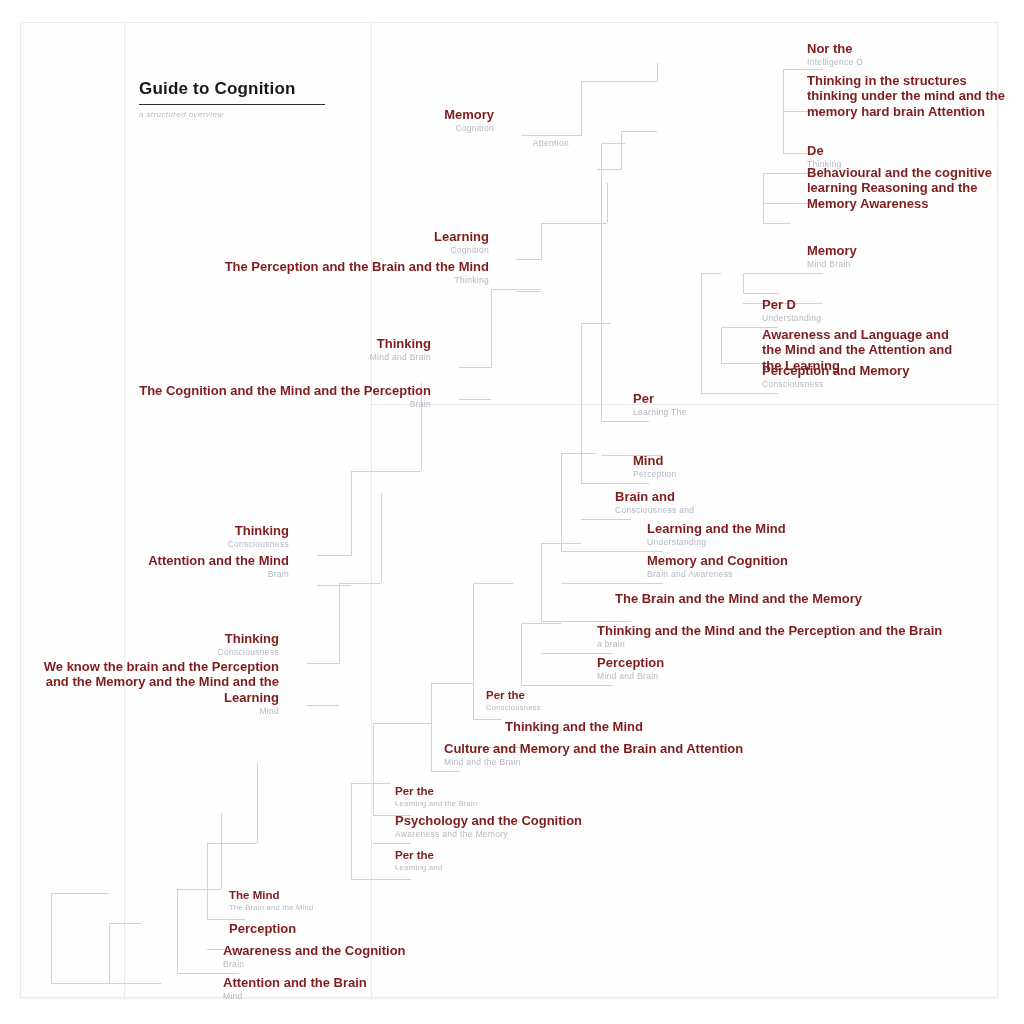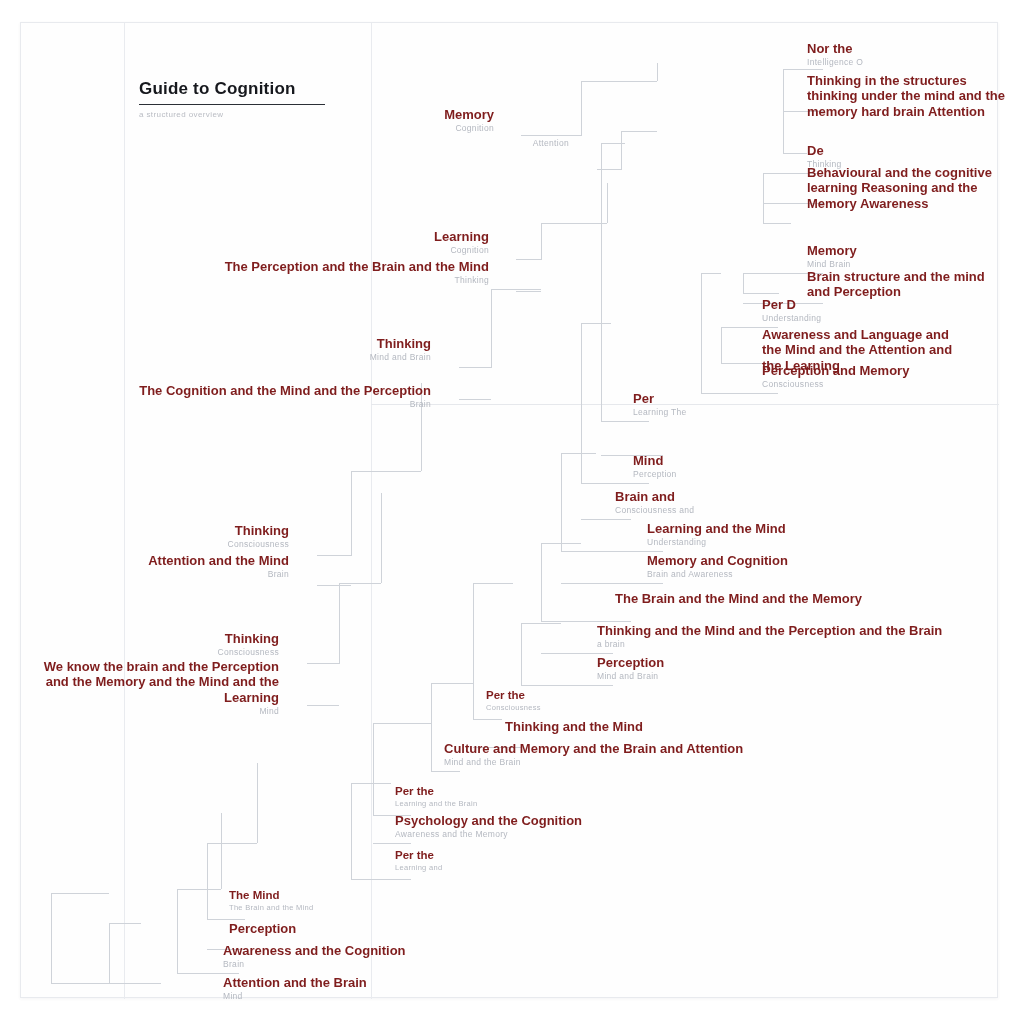--- a/index.html
+++ b/index.html
@@ -73,20 +73,21 @@
     margin-top: 5px;
     width: 186px;
     height: 1px;
     background: #2b2f36;
   }
   #title-sub {
     margin-top: 5px;
     font-size: 8px;
     color: #b9bcc3;
     letter-spacing: 0.4px;
+    font-style: italic;
   }
 
   
   #links {
     position: absolute;
     left: 0;
     top: 0;
     width: 978px;
     height: 976px;
     pointer-events: none;
@@ -206,23 +207,20 @@
         <div class="lbl">De</div>
         <div class="sub">Thinking</div>
       </div>
       <div class="node wrap" style="left: 786px; width: 200px; top: 142px;">
         <div class="lbl">Behavioural and the cognitive learning Reasoning and the Memory Awareness</div>
       </div>
       <div class="node" style="left: 786px; top: 220px;">
         <div class="lbl">Memory</div>
         <div class="sub">Mind Brain</div>
       </div>
-      <div class="node wrap" style="left: 786px; width: 200px; top: 246px;">
-        <div class="lbl">Brain structure and the mind and Perception</div>
-      </div>
       <div class="node" style="left: 741px; top: 274px;">
         <div class="lbl">Per D</div>
         <div class="sub">Understanding</div>
       </div>
       <div class="node wrap" style="left: 741px; width: 200px; top: 304px;">
         <div class="lbl">Awareness and Language and the Mind and the Attention and the Learning</div>
       </div>
       <div class="node" style="left: 741px; top: 340px;">
         <div class="lbl">Perception and Memory</div>
         <div class="sub">Consciousness</div>

